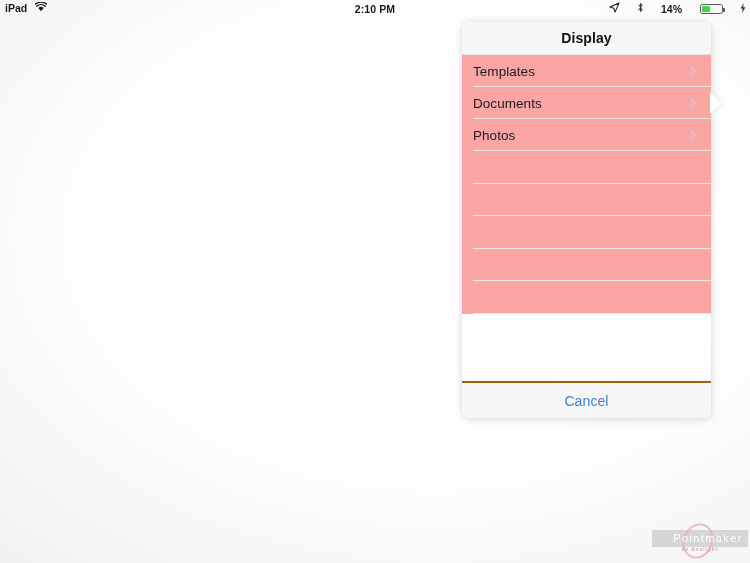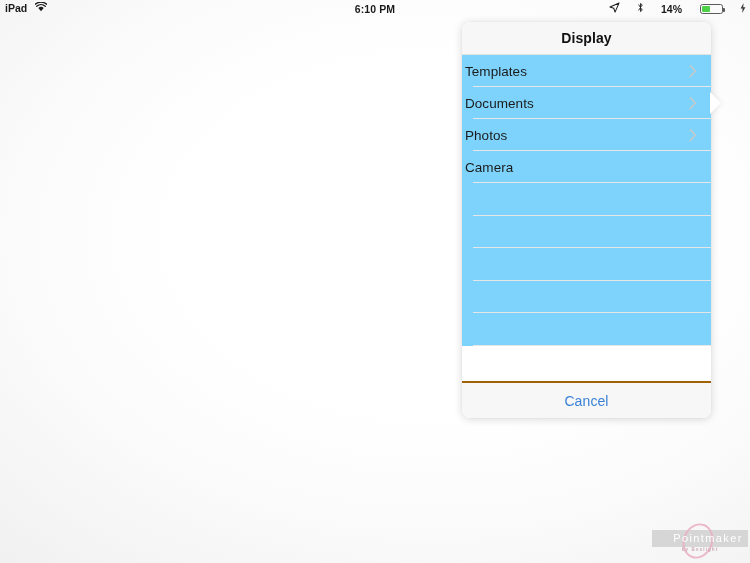--- a/index.html
+++ b/index.html
@@ -148,24 +148,24 @@
     flex: 1 1 auto;
     background: #ffffff;
     padding: 0;
     overflow: hidden;
   }
   .list-row {
     position: relative;
     height: 32px;
     display: flex;
     align-items: center;
-    padding-left: 3px;
+    padding-left: 11px;
     padding-right: 11px;
     box-sizing: border-box;
-    background: #7dd3fc;
+    background: #fca5a5;
   }
   .list-row::after {
     content: "";
     position: absolute;
     left: 11px;
     right: 0;
     bottom: 0;
     height: 1px;
     background: #e7e7e7;
   }
@@ -268,21 +268,21 @@
       <span class="sb-device">iPad</span>
       <span>
         <svg width="12" height="10" viewBox="0 0 12 10">
           <path d="M6 9.2 L3.3 5.9 a4.2 4.2 0 0 1 5.4 0 Z" fill="#1a1a1a"></path>
           <path d="M1.7 4.3 a6.5 6.5 0 0 1 8.6 0" stroke="#1a1a1a" stroke-width="1.3" fill="none" stroke-linecap="round"></path>
           <path d="M0.3 2.2 a8.8 8.8 0 0 1 11.4 0" stroke="#1a1a1a" stroke-width="1.3" fill="none" stroke-linecap="round"></path>
         </svg>
       </span>
     </div>
 
-    <div class="sb-center">6:10 PM</div>
+    <div class="sb-center">2:10 PM</div>
 
     <div class="sb-right">
       <span>
         <svg width="11" height="11" viewBox="0 0 12 12">
           <path d="M11 1 L1 5.4 L5.2 6.8 L6.6 11 Z" fill="none" stroke="#1a1a1a" stroke-width="1.1" stroke-linejoin="round"></path>
         </svg>
       </span>
       <span>
         <svg width="7" height="11" viewBox="0 0 8 12">
           <path d="M2 3 L6 9 L4 10.6 L4 1.4 L6 3 L2 9" fill="none" stroke="#1a1a1a" stroke-width="1" stroke-linejoin="round" stroke-linecap="round"></path>
@@ -330,23 +330,20 @@
 
         <div class="list-row">
           <span class="row-label">Photos</span>
           <span class="row-chevron">
             <svg width="8" height="13" viewBox="0 0 8 13">
               <path d="M1.2 1 L6.3 6.5 L1.2 12" fill="none" stroke="#c9c9c9" stroke-width="1.4" stroke-linecap="round" stroke-linejoin="round"></path>
             </svg>
           </span>
         </div>
 
-        <div class="list-row">
-          <span class="row-label">Camera</span>
-        </div>
 
 
         <div class="list-row empty-row"></div>
         <div class="list-row empty-row"></div>
         <div class="list-row empty-row"></div>
         <div class="list-row empty-row"></div>
         <div class="list-row empty-row"></div>
       </div>
 
       <div class="popover-footer">

